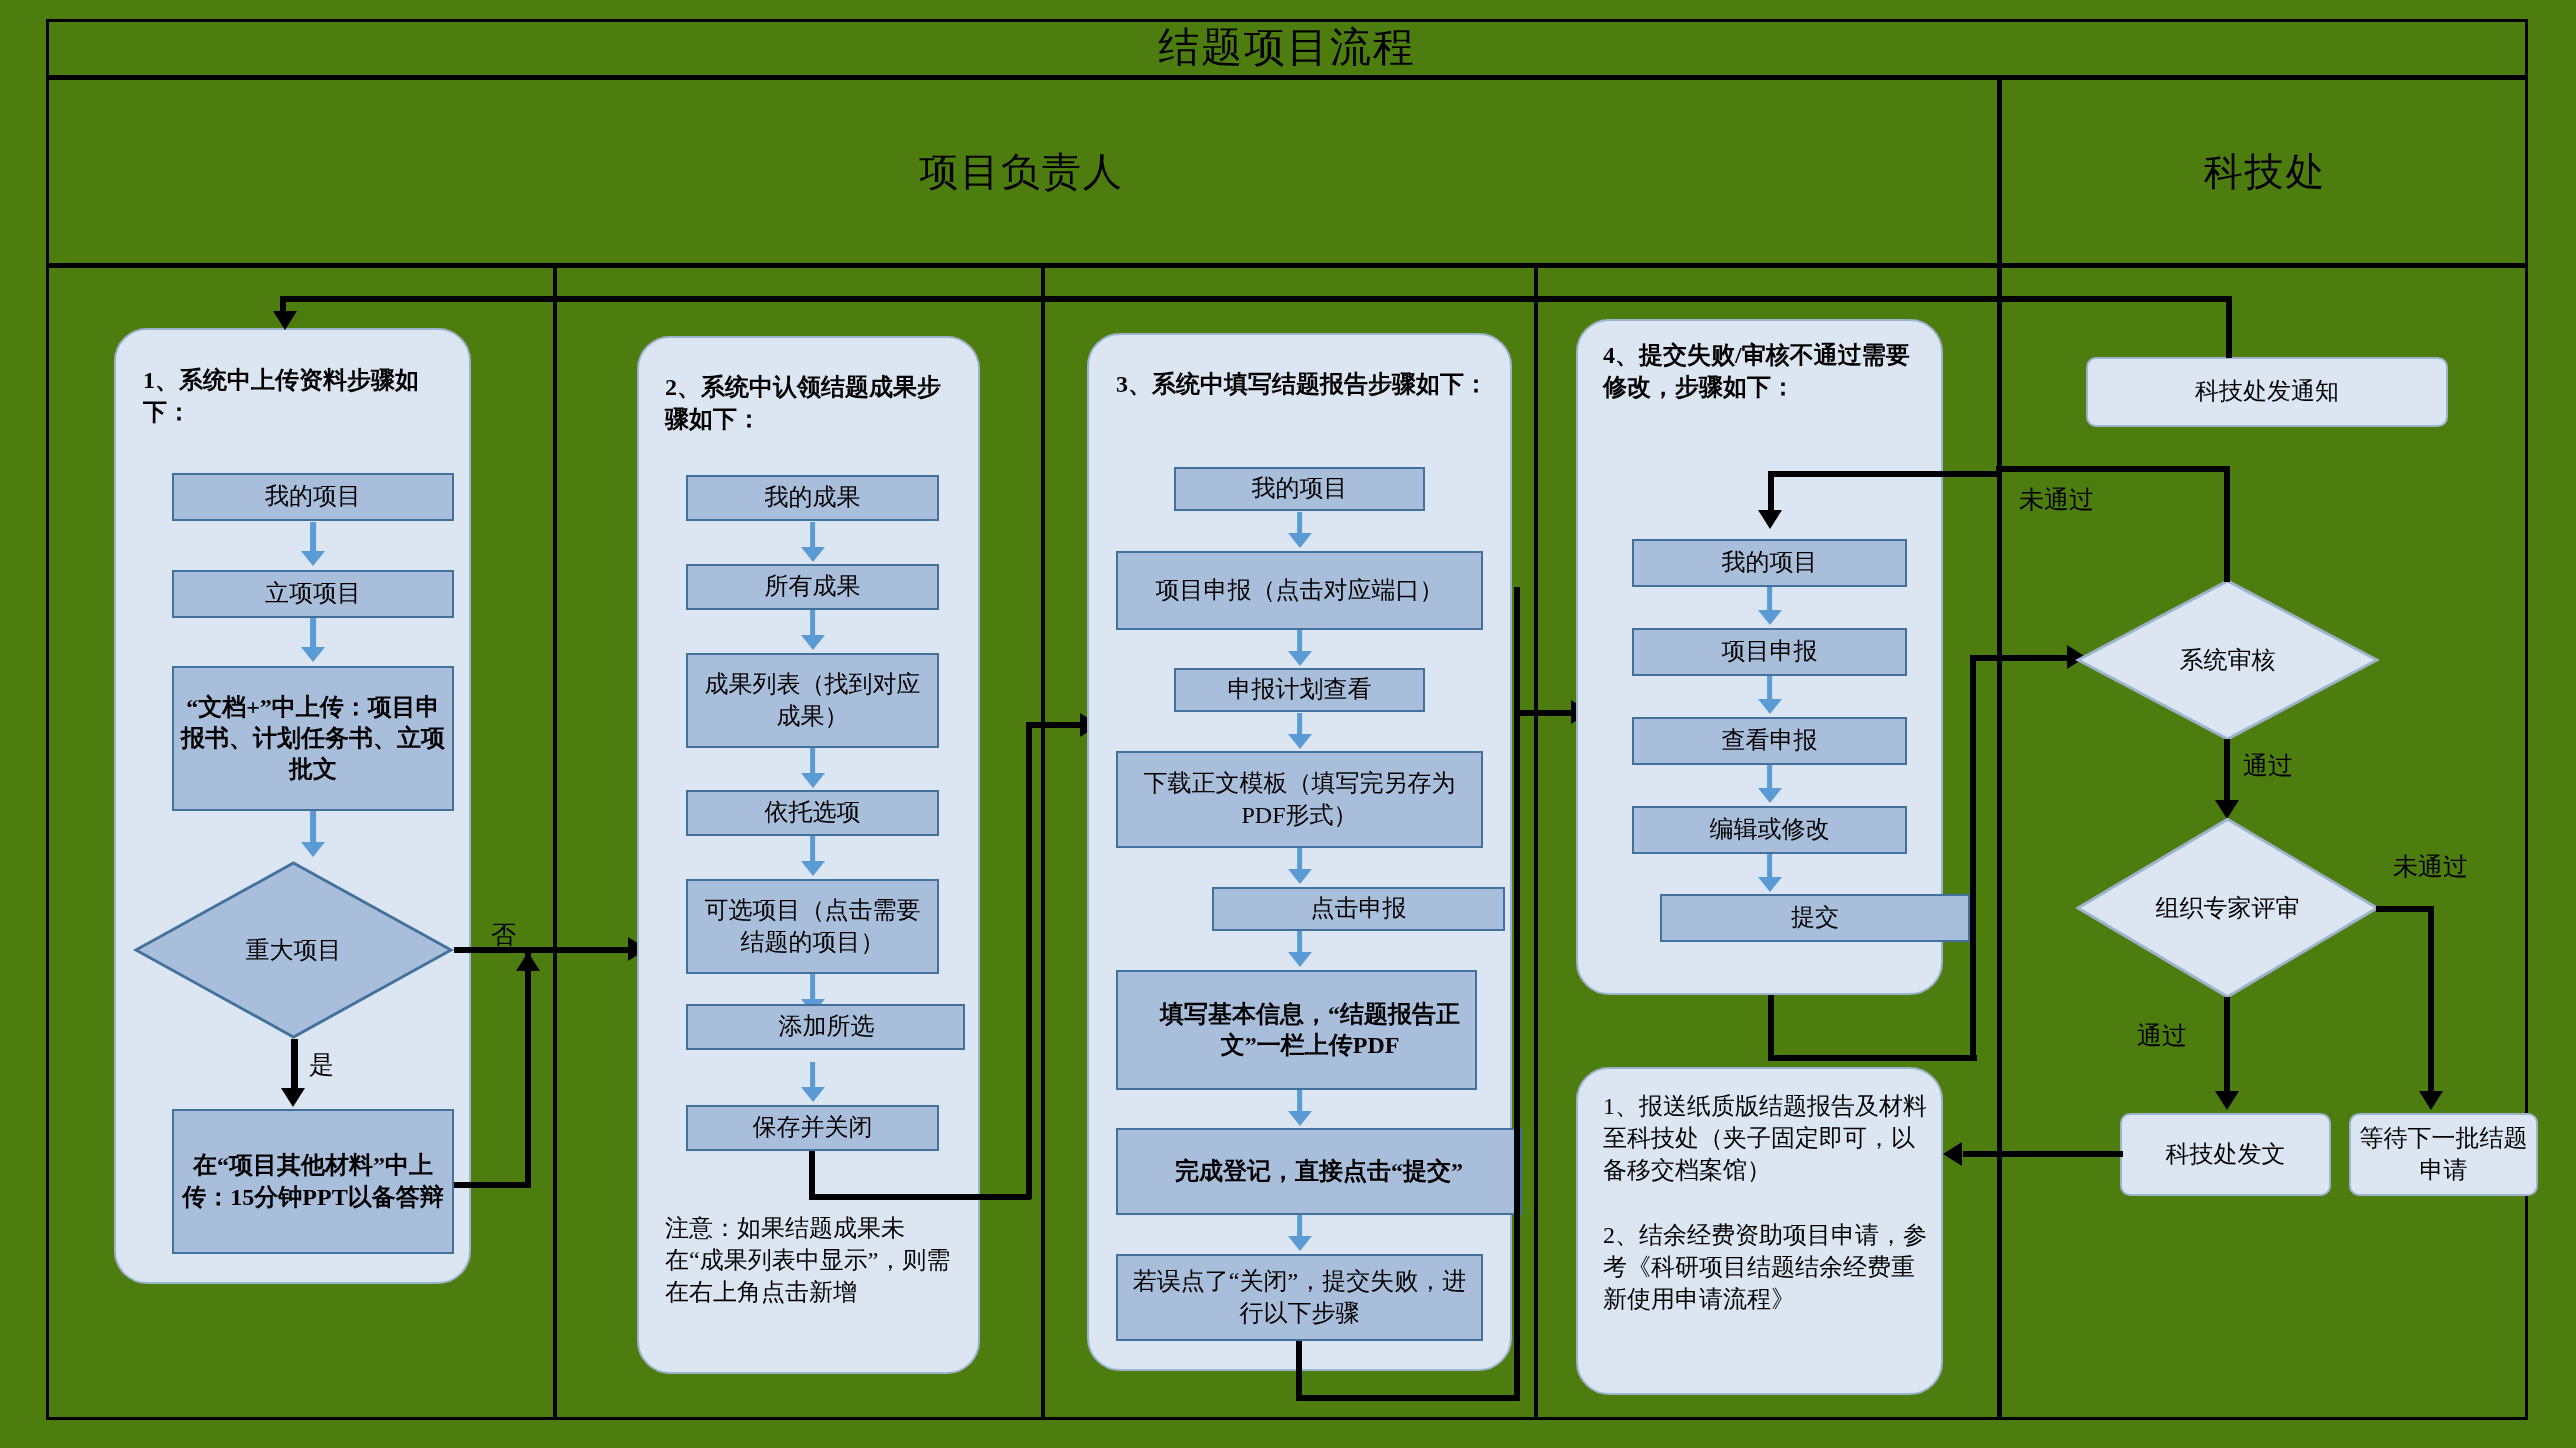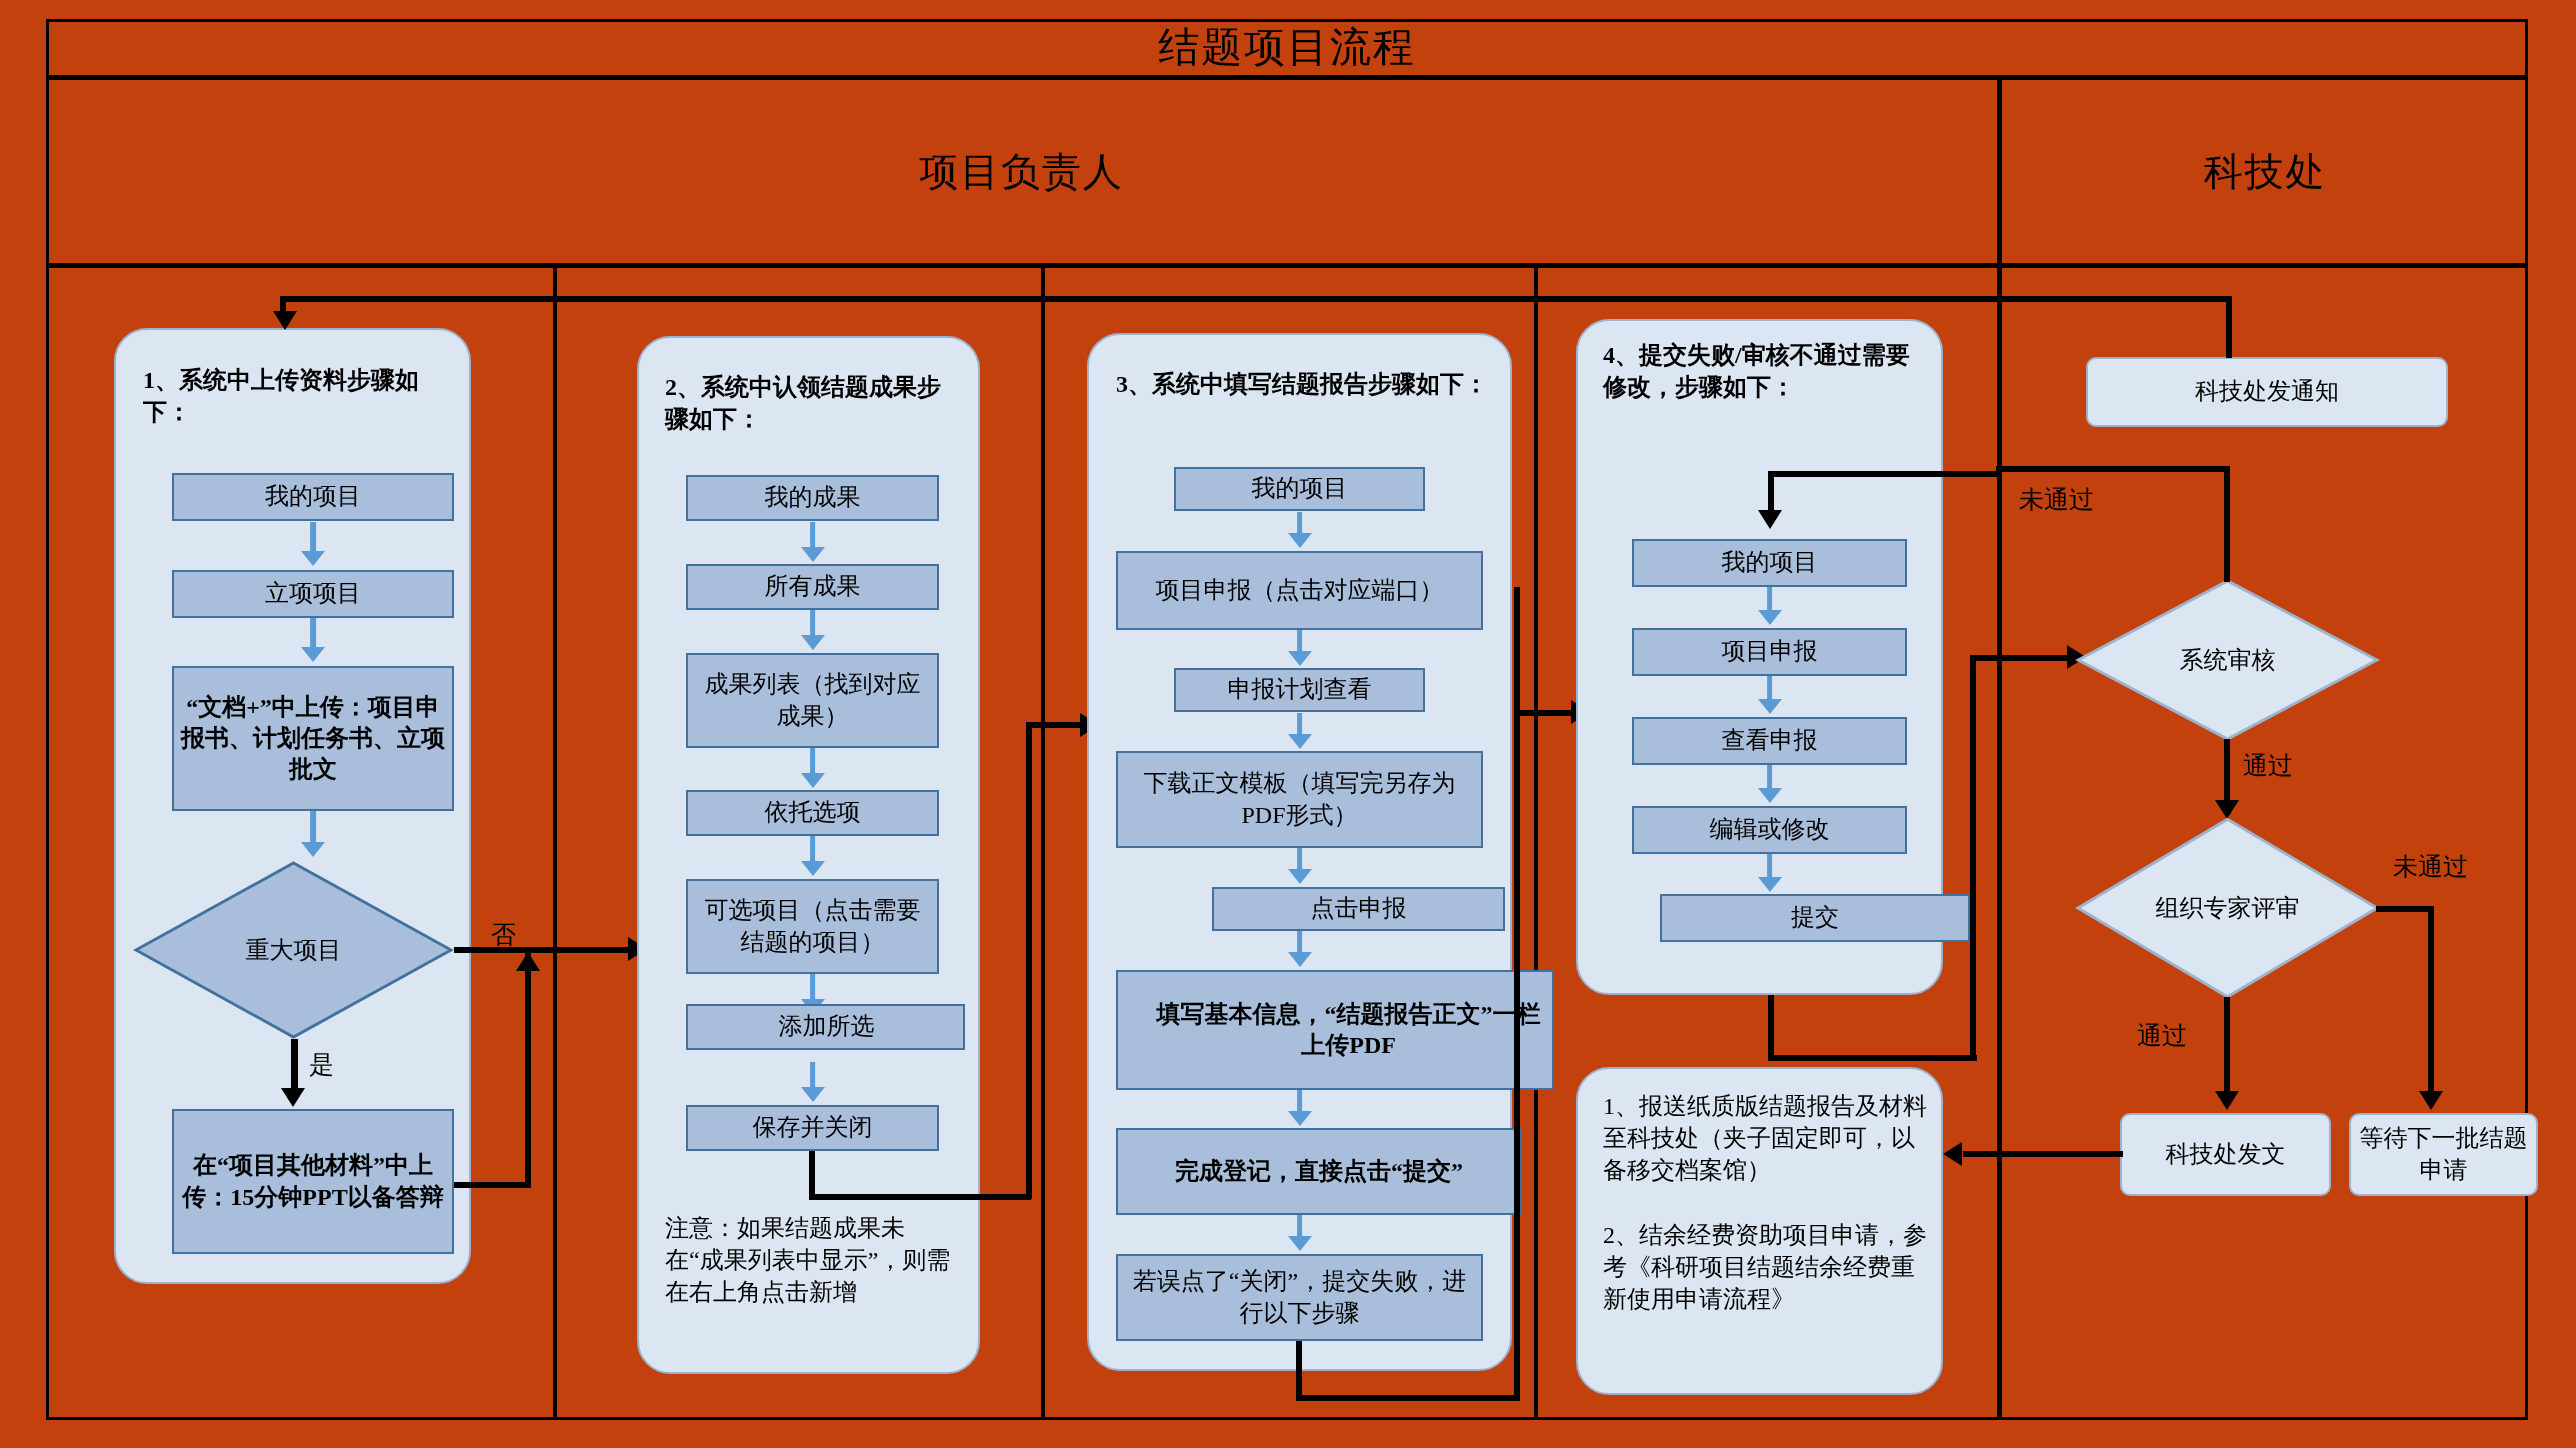--- a/index.html
+++ b/index.html
@@ -1,17 +1,17 @@
 <!DOCTYPE html>
 <html><head>
 <meta charset="utf-8">
 <style>
   html,body{margin:0;padding:0;background:#ffffff;}
   body{font-family:"Liberation Serif","DejaVu Serif",serif;}
-  #page{position:relative;width:2576px;height:1449px;overflow:hidden;background:#c2410c;}
+  #page{position:relative;width:2576px;height:1449px;overflow:hidden;background:#4d7c0f;}
 
   
   .frame{position:absolute;box-sizing:border-box;border:3.9px solid #000;}
   .vline{position:absolute;background:#000;}
   .hline{position:absolute;background:#000;}
 
   .lane-title{position:absolute;display:flex;align-items:center;justify-content:center;
               text-align:center;color:#000;}
   #chart-title{font-size:41px;letter-spacing:1.9px;}
   .dept-title{font-size:39px;letter-spacing:1.9px;}
@@ -189,21 +189,21 @@
   <div class="pbox" style="left:1116px;top:751px;width:367px;height:97px;">下载正文模板（填写完另存为PDF形式）</div>
   <div class="barrow" style="left:1174px;top:848px;width:251px;height:39px;">
     <div class="stem" style="top:0;height:23px;"></div>
       <div class="head" style="top:21px;"></div>
   </div>
   <div class="pbox" style="left:1212px;top:887px;width:293px;height:44px;font-family:Liberation Serif, serif;">点击申报</div>
   <div class="barrow" style="left:1174px;top:931px;width:251px;height:39px;">
     <div class="stem" style="top:0;height:23px;"></div>
       <div class="head" style="top:21px;"></div>
   </div>
-  <div class="pbox b" style="left:1116px;top:970px;width:438px;height:120px;padding-left:33px;">填写基本信息，“结题报告正文”一栏上传PDF</div>
+  <div class="pbox b" style="left:1116px;top:970px;width:361px;height:120px;padding-left:33px;">填写基本信息，“结题报告正文”一栏上传PDF</div>
   <div class="barrow" style="left:1174px;top:1090px;width:251px;height:39px;">
     <div class="stem" style="top:0;height:23px;"></div>
       <div class="head" style="top:21px;"></div>
   </div>
   <div class="pbox b" style="left:1116px;top:1128px;width:406px;height:87px;">完成登记，直接点击“提交”</div>
   <div class="barrow" style="left:1174px;top:1215px;width:251px;height:39px;">
     <div class="stem" style="top:0;height:23px;"></div>
       <div class="head" style="top:21px;"></div>
   </div>
   <div class="pbox" style="left:1116px;top:1254px;width:367px;height:87px;">若误点了“关闭”，提交失败，进行以下步骤</div>

